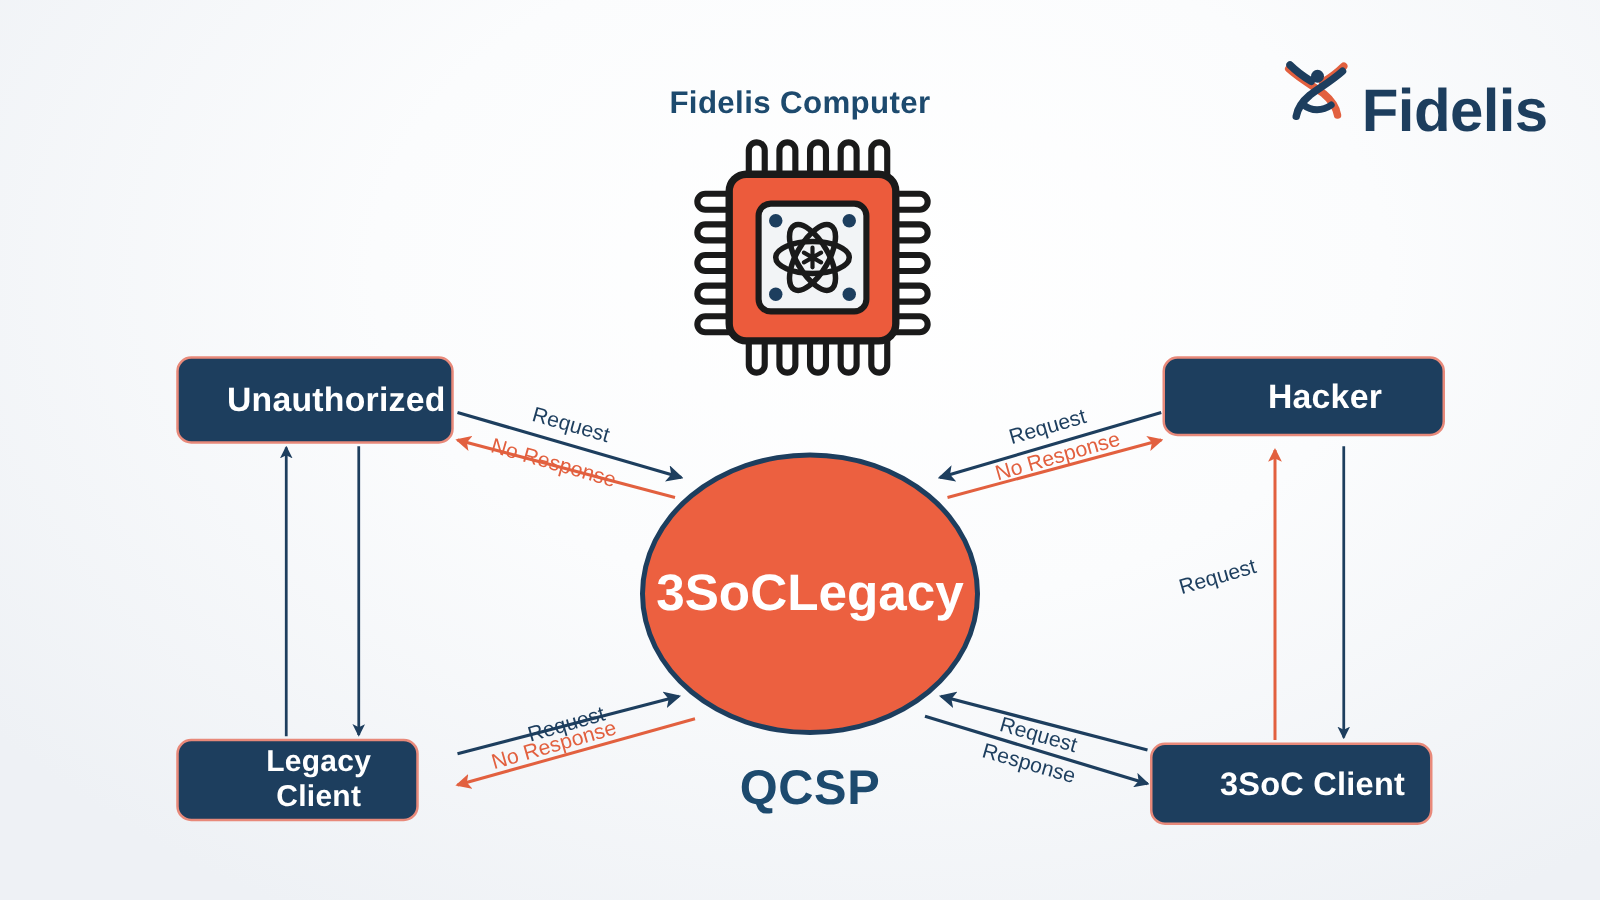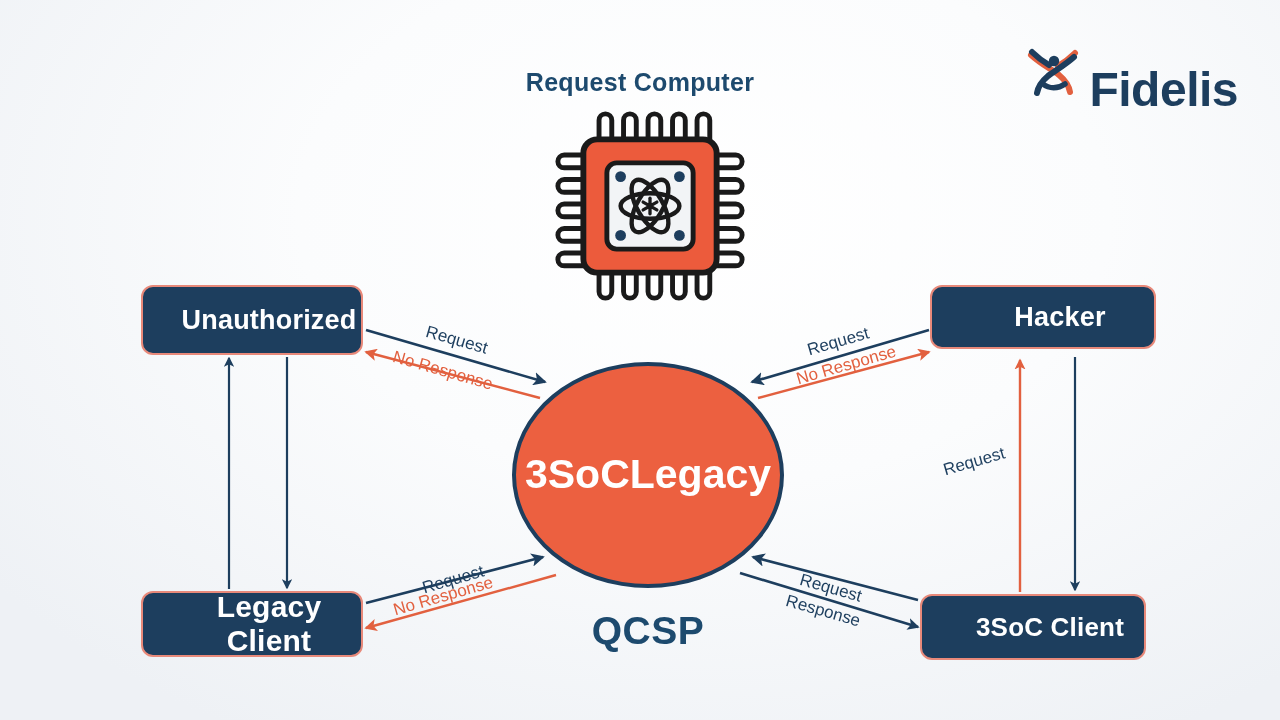--- a/index.html
+++ b/index.html
@@ -47,22 +47,22 @@
   }
   #node-unauthorized {
     left: 141px; top: 285px; width: 222px; height: 70px;
     font-size: 27px;
   }
   #node-hacker {
     left: 930px; top: 285px; width: 226px; height: 64px;
     font-size: 27px;
   }
   #node-legacy {
-    left: 141px; top: 591px; width: 222px; height: 66px;
-    font-size: 30px;
+    left: 141px; top: 591px; width: 194px; height: 66px;
+    font-size: 24px;
     align-items: center;
   }
   #node-3soc-client {
     left: 920px; top: 594px; width: 226px; height: 66px;
     font-size: 26px;
   }
 
   
   #node-server {
     position: absolute;
@@ -207,21 +207,21 @@
 
   <div class="node-box" id="node-3soc-client">
     <span>3SoC Client</span>
   </div>
 
   <div id="node-server">
     <span>3SoC</span>
     <span>Legacy</span>
   </div>
 
-  <div id="title-quantum">Request Computer</div>
+  <div id="title-quantum">Fidelis Computer</div>
 
   <div id="label-qcsp">QCSP</div>
 
   <svg id="quantum-chip" viewBox="0 0 200 200">
     <g stroke="#1a1a1a" stroke-width="5" fill="#ffffff" stroke-linecap="round" stroke-linejoin="round">
 
       <rect x="48" y="6" width="13" height="34" rx="6.5"></rect>
       <rect x="73" y="6" width="13" height="34" rx="6.5"></rect>
       <rect x="98" y="6" width="13" height="34" rx="6.5"></rect>
       <rect x="123" y="6" width="13" height="34" rx="6.5"></rect>

